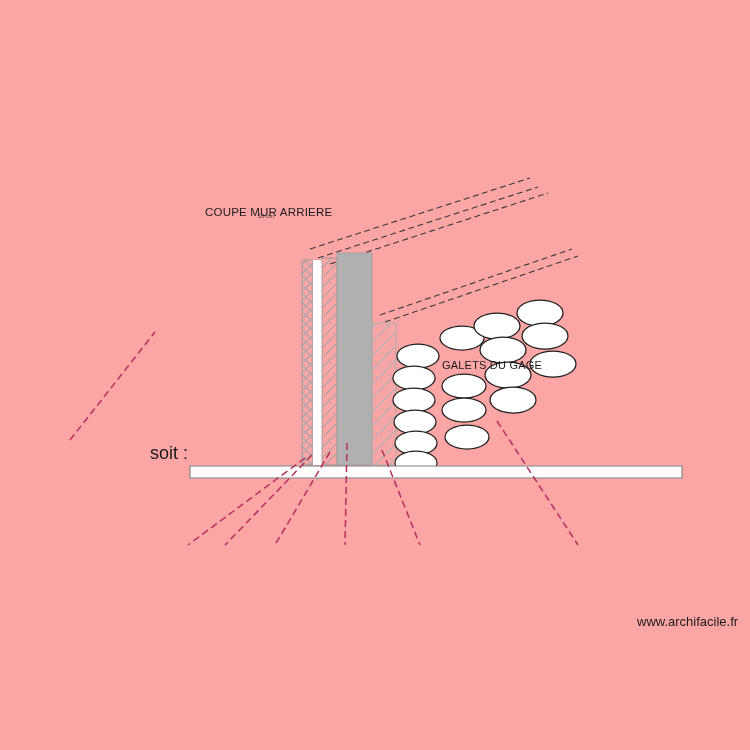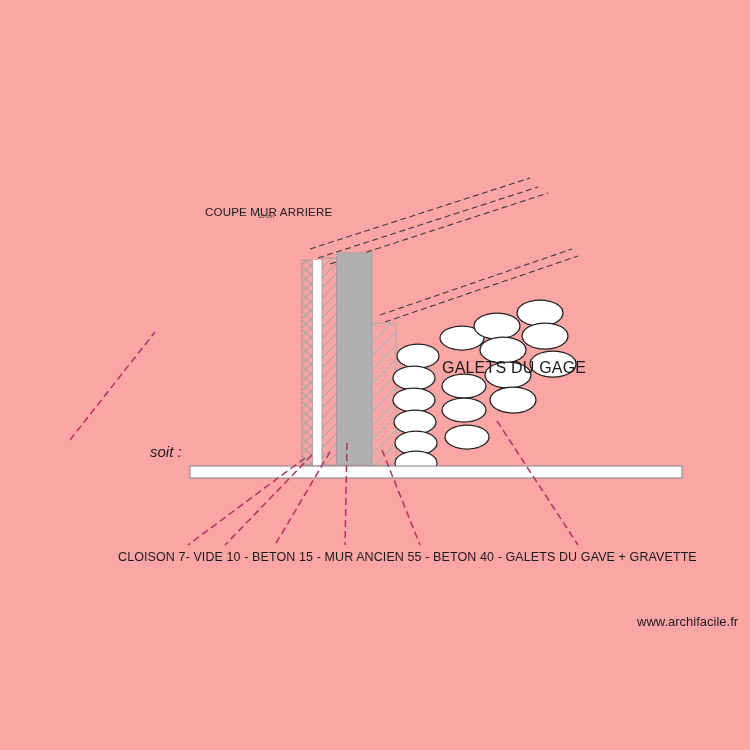--- a/index.html
+++ b/index.html
@@ -41,28 +41,27 @@
   #label-dim {
     left: 258px;
     top: 213px;
     font-size: 6px;
     color: #333;
     letter-spacing: 0px;
   }
   #label-galets {
     left: 442px;
     top: 359px;
-    font-size: 16px;
+    font-size: 11px;
     letter-spacing: 0.2px;
   }
   #label-soit {
     left: 150px;
     top: 443px;
-    font-size: 15px;
-    font-style: italic;
+    font-size: 18px;
   }
   #label-legend {
     left: 118px;
     top: 550px;
     font-size: 12.5px;
     letter-spacing: 0.1px;
   }
   #label-site {
     left: 637px;
     top: 614px;
@@ -171,17 +170,16 @@
   </svg>
 
   <div class="txt" id="label-coupe">COUPE MUR ARRIERE</div>
 
   <div class="txt" id="label-dim">10 cm</div>
 
   <div class="txt" id="label-galets">GALETS DU GAGE</div>
 
   <div class="txt" id="label-soit">soit :</div>
 
-  <div class="txt" id="label-legend">CLOISON 7- VIDE 10 - BETON 15 - MUR ANCIEN 55 -  BETON 40 -  GALETS DU GAVE + GRAVETTE</div>
 
   <div class="txt" id="label-site">www.archifacile.fr</div>
 
 </div>
 
 </body></html>

